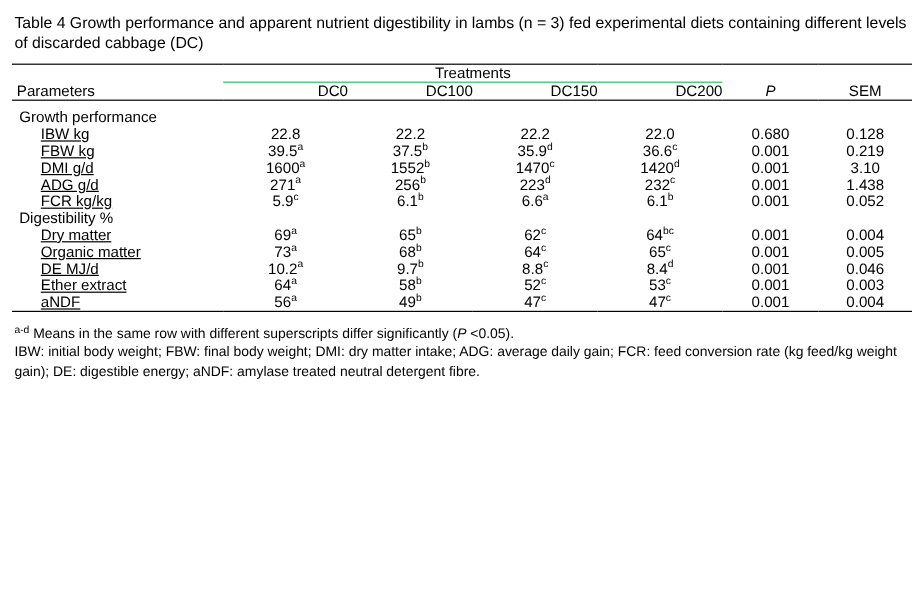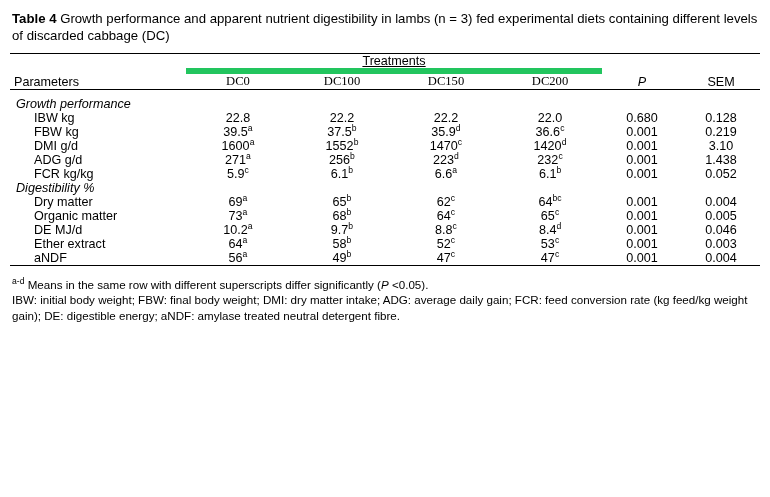--- a/index.html
+++ b/index.html
@@ -22,21 +22,21 @@
     box-sizing: border-box;
     padding: 8px 10px 0 10px;
   }
   .caption {
     font-size: 13.2px;
     line-height: 1.32;
     margin: 2px 2px 8px 2px;
     text-align: left;
   }
   .caption .lbl {
-    font-weight: bold;
+    font-weight: normal;
   }
   table.tbl {
     width: 750px;
     border-collapse: collapse;
     table-layout: fixed;
   }
   table.tbl td, table.tbl th {
     padding: 0;
     vertical-align: bottom;
     font-weight: normal;
@@ -49,44 +49,42 @@
     padding: 4px 0 3px 0;
     text-align: center;
     font-weight: bold;
     font-size: 12.8px;
   }
   .hdr-row td.left {
     text-align: left;
     padding-left: 4px;
   }
   .treat-span {
-    border-bottom: 6px solid #22c55e;
-    text-decoration: underline;
+    border-bottom: 1px solid #22c55e;
   }
   .subhdr td {
-    text-align: center;
+    text-align: right;
     font-weight: bold;
     padding: 3px 0 5px 0;
     font-size: 12.8px;
-    font-family: Liberation Serif, serif;
   }
   .data-row td {
     padding: 4.0px 0 3.6px 0;
     text-align: center;
   }
   .data-row td.rowlabel {
     text-align: left;
     padding-left: 6px;
   }
   .data-row td.rowlabel.indent {
     padding-left: 24px;
+    text-decoration: underline;
   }
   .sectionlabel td {
     padding: 4.0px 0 3.6px 0;
-    font-style: italic;
   }
   sup {
     font-size: 8.6px;
     vertical-align: super;
     line-height: 0;
   }
   .italic { font-style: italic; }
   .notes {
     margin-top: 4px;
     font-size: 11.6px;

